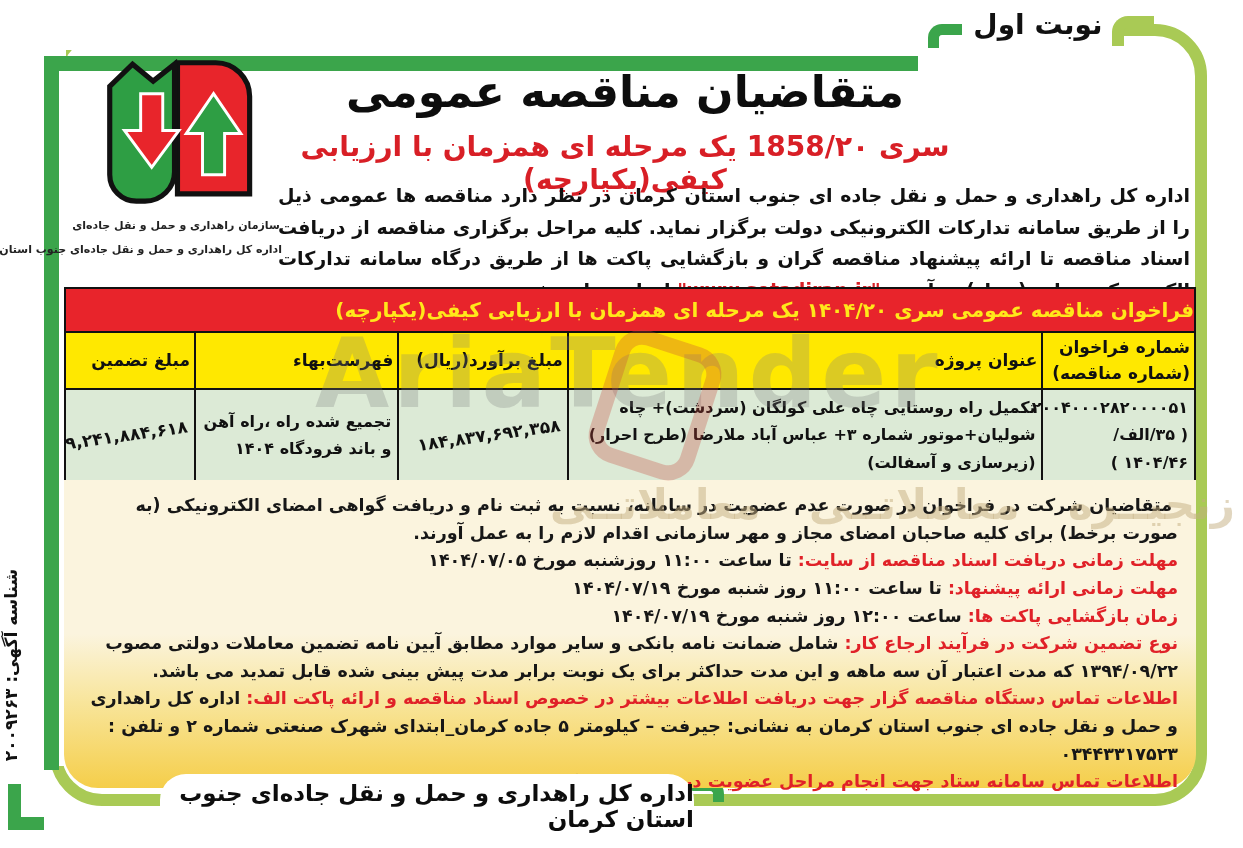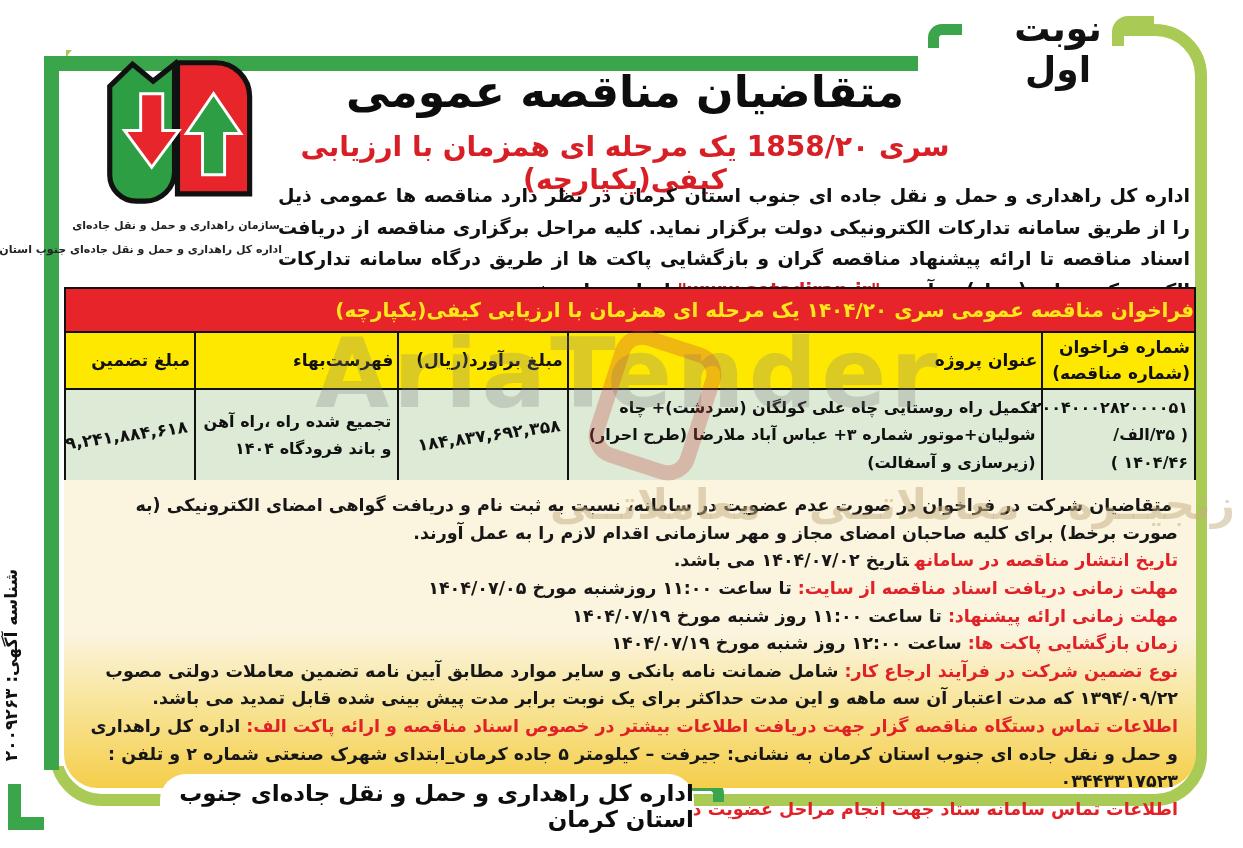--- a/index.html
+++ b/index.html
@@ -17,21 +17,21 @@
   .dark-corner-h { position:absolute; left:8px;  top:817px; width:36px; height:13px; background:#3ba54b; }
   .bracket-dark-top { position:absolute; left:928px; top:24px; width:34px; height:24px;
     border-top:11px solid #3ba54b; border-left:11px solid #3ba54b; border-top-left-radius:14px; }
   .bracket-light-top { position:absolute; left:1112px; top:16px; width:42px; height:30px;
     border-top:12px solid #a9ca55; border-left:12px solid #a9ca55; border-top-left-radius:16px; }
   .bracket-footer { position:absolute; left:690px; top:780px; width:34px; height:22px;
     border-top:11px solid #3ba54b; border-right:11px solid #3ba54b; border-top-right-radius:14px; }
 
   
   .nobat { position:absolute; left:968px; top:8px; width:140px; text-align:center;
-    font-size:36px; font-weight:bold; color:#111;margin-left:20px; }
+    font-size:28px; font-weight:bold; color:#111; }
   .logo-wrap { position:absolute; left:70px; top:48px; width:212px; text-align:center; }
   .logo-wrap svg { width:162px; height:162px; }
   .org-cap { font-size:11px; font-weight:bold; color:#222; line-height:2.2; white-space:nowrap; }
   .ad-title { position:absolute; left:280px; top:66px; width:690px; text-align:center;
     font-size:44px; font-weight:bold; color:#0d0d0d; letter-spacing:-1px; }
   .ad-subtitle { position:absolute; left:235px; top:130px; width:780px; text-align:center;
     font-size:28px; font-weight:bold; color:#d81f26; }
   .intro { position:absolute; left:278px; top:180px; width:912px;
     font-size:19px; font-weight:bold; color:#111; line-height:1.66; text-align:justify; }
   .url { color:#d81f26; }
@@ -138,21 +138,20 @@
         <td>تکمیل راه روستایی چاه علی کولگان (سردشت)+ چاه شولیان+موتور شماره ۳+ عباس آباد ملارضا (طرح احرار)(زیرسازی و آسفالت)</td>
         <td><span class="tilt">۱۸۴,۸۳۷,۶۹۲,۳۵۸</span></td>
         <td>تجمیع شده راه ،راه آهن و باند فرودگاه ۱۴۰۴</td>
         <td><span class="tilt">۹,۲۴۱,۸۸۴,۶۱۸</span></td>
       </tr>
     </tbody>
   </table>
 
   <div class="notes">
     <p class="note"><span class="note-label"></span><span>متقاضیان شرکت در فراخوان در صورت عدم عضویت در سامانه، نسبت به ثبت نام و دریافت گواهی امضای الکترونیکی (به صورت برخط) برای کلیه صاحبان امضای مجاز و مهر سازمانی اقدام لازم را به عمل آورند.</span></p>
-    <p class="note"><span class="note-label">تاریخ انتشار مناقصه در سامانه</span><span>تاریخ ۱۴۰۴/۰۷/۰۲ می باشد.</span></p>
     <p class="note"><span class="note-label">مهلت زمانی دریافت اسناد مناقصه از سایت:</span><span>تا ساعت ۱۱:۰۰ روزشنبه  مورخ ۱۴۰۴/۰۷/۰۵</span></p>
     <p class="note"><span class="note-label">مهلت زمانی ارائه پیشنهاد:</span><span>تا ساعت ۱۱:۰۰ روز شنبه مورخ ۱۴۰۴/۰۷/۱۹</span></p>
     <p class="note"><span class="note-label">زمان بازگشایی پاکت ها:</span><span>ساعت ۱۲:۰۰ روز شنبه مورخ ۱۴۰۴/۰۷/۱۹</span></p>
     <p class="note"><span class="note-label">نوع تضمین شرکت در فرآیند ارجاع کار:</span><span>شامل ضمانت نامه بانکی و سایر موارد مطابق آیین نامه تضمین معاملات دولتی مصوب ۱۳۹۴/۰۹/۲۲ که مدت اعتبار آن سه ماهه و این مدت حداکثر برای یک نوبت برابر مدت پیش بینی شده قابل تمدید می باشد.</span></p>
     <p class="note"><span class="note-label">اطلاعات تماس دستگاه مناقصه گزار جهت دریافت اطلاعات بیشتر در خصوص اسناد مناقصه و ارائه پاکت الف:</span><span>اداره کل راهداری و حمل و نقل جاده ای جنوب استان کرمان به نشانی: جیرفت – کیلومتر ۵ جاده کرمان_ابتدای شهرک صنعتی شماره ۲ و تلفن : ۰۳۴۴۳۳۱۷۵۲۳</span></p>
     <p class="note"><span class="note-label">اطلاعات تماس سامانه ستاد جهت انجام مراحل عضویت در سامانه :</span><span>مرکز تماس– ۱۴۵۶</span></p>
   </div>
 
   <div class="footer-pill">اداره کل راهداری و حمل و نقل جاده‌ای جنوب استان کرمان</div>
 

